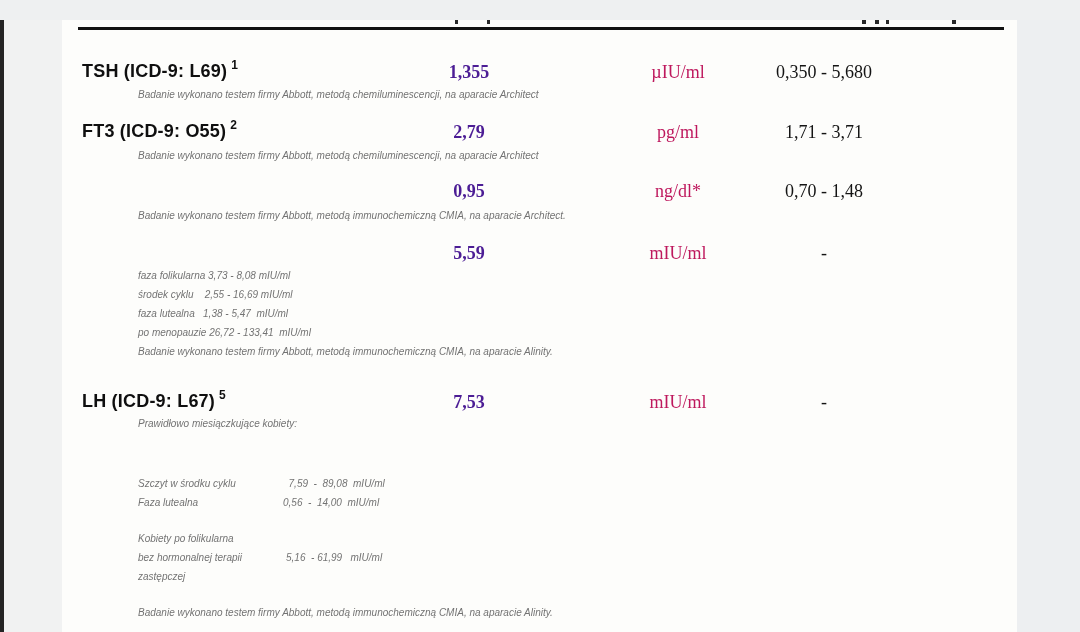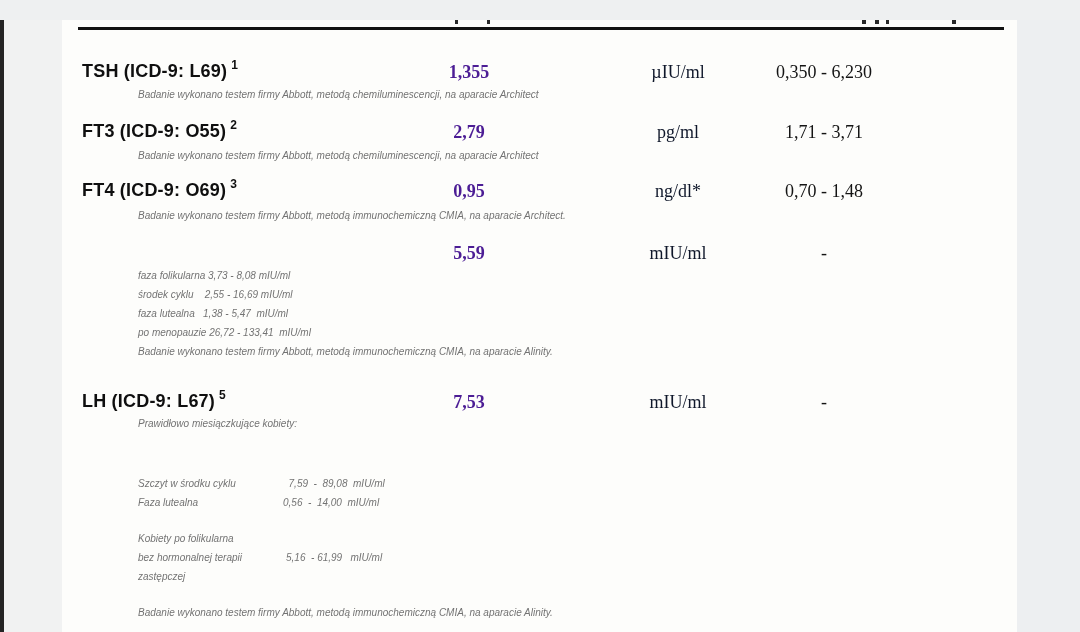--- a/index.html
+++ b/index.html
@@ -28,21 +28,21 @@
     font-weight:bold;font-size:18px;letter-spacing:0.2px;color:#0f0f0f;
     white-space:nowrap;
   }
   .sup{font-size:12px;font-weight:bold;position:relative;top:-8px;margin-left:4px;}
   .tval{
     position:absolute;left:330px;top:1px;width:154px;text-align:center;
     font-family:"Liberation Serif",serif;font-weight:bold;font-size:18px;color:#4c1d95;
   }
   .tunit{
     position:absolute;left:540px;top:1px;width:152px;text-align:center;
-    font-family:"Liberation Serif",serif;font-size:18px;color:#0f172a;
+    font-family:"Liberation Serif",serif;font-size:18px;color:#be185d;
   }
   .trange{
     position:absolute;left:692px;top:1px;width:140px;text-align:center;
     font-family:"Liberation Serif",serif;font-size:18px;color:#141414;
     white-space:nowrap;
   }
   .note,.subline,.intro,.refrow,.menorow{
     position:absolute;left:76px;
     font-style:italic;font-size:10px;color:#737373;
     white-space:pre;line-height:19px;
@@ -68,38 +68,37 @@
     <div class="frag" style="left:800px;width:4px;"></div>
     <div class="frag" style="left:813px;width:4px;"></div>
     <div class="frag" style="left:824px;width:3px;"></div>
     <div class="frag" style="left:890px;width:4px;"></div>
 
     <section class="test" style="top:41px;height:50px;">
       <div class="main">
         <div class="tname"><span>TSH (ICD-9: L69)</span><span class="sup">1</span></div>
         <div class="tval">1,355</div>
         <div class="tunit">µIU/ml</div>
-        <div class="trange">0,350 - 6,230</div>
+        <div class="trange">0,350 - 5,680</div>
       </div>
       <div class="note" style="top:24px;">Badanie wykonano testem firmy Abbott, metodą chemiluminescencji, na aparacie Architect</div>
     </section>
 
     <section class="test" style="top:101px;height:50px;">
       <div class="main">
         <div class="tname"><span>FT3 (ICD-9: O55)</span><span class="sup">2</span></div>
         <div class="tval">2,79</div>
         <div class="tunit">pg/ml</div>
         <div class="trange">1,71 - 3,71</div>
       </div>
       <div class="note" style="top:25px;">Badanie wykonano testem firmy Abbott, metodą chemiluminescencji, na aparacie Architect</div>
     </section>
 
     <section class="test" style="top:160px;height:52px;">
       <div class="main">
-        <div class="tname"><span>FT4 (ICD-9: O69)</span><span class="sup">3</span></div>
         <div class="tval">0,95</div>
         <div class="tunit">ng/dl*</div>
         <div class="trange">0,70 - 1,48</div>
       </div>
       <div class="note" style="top:26px;">Badanie wykonano testem firmy Abbott, metodą immunochemiczną CMIA, na aparacie Architect.</div>
     </section>
 
     <section class="test" style="top:222px;height:125px;">
       <div class="main">
         <div class="tval">5,59</div>

